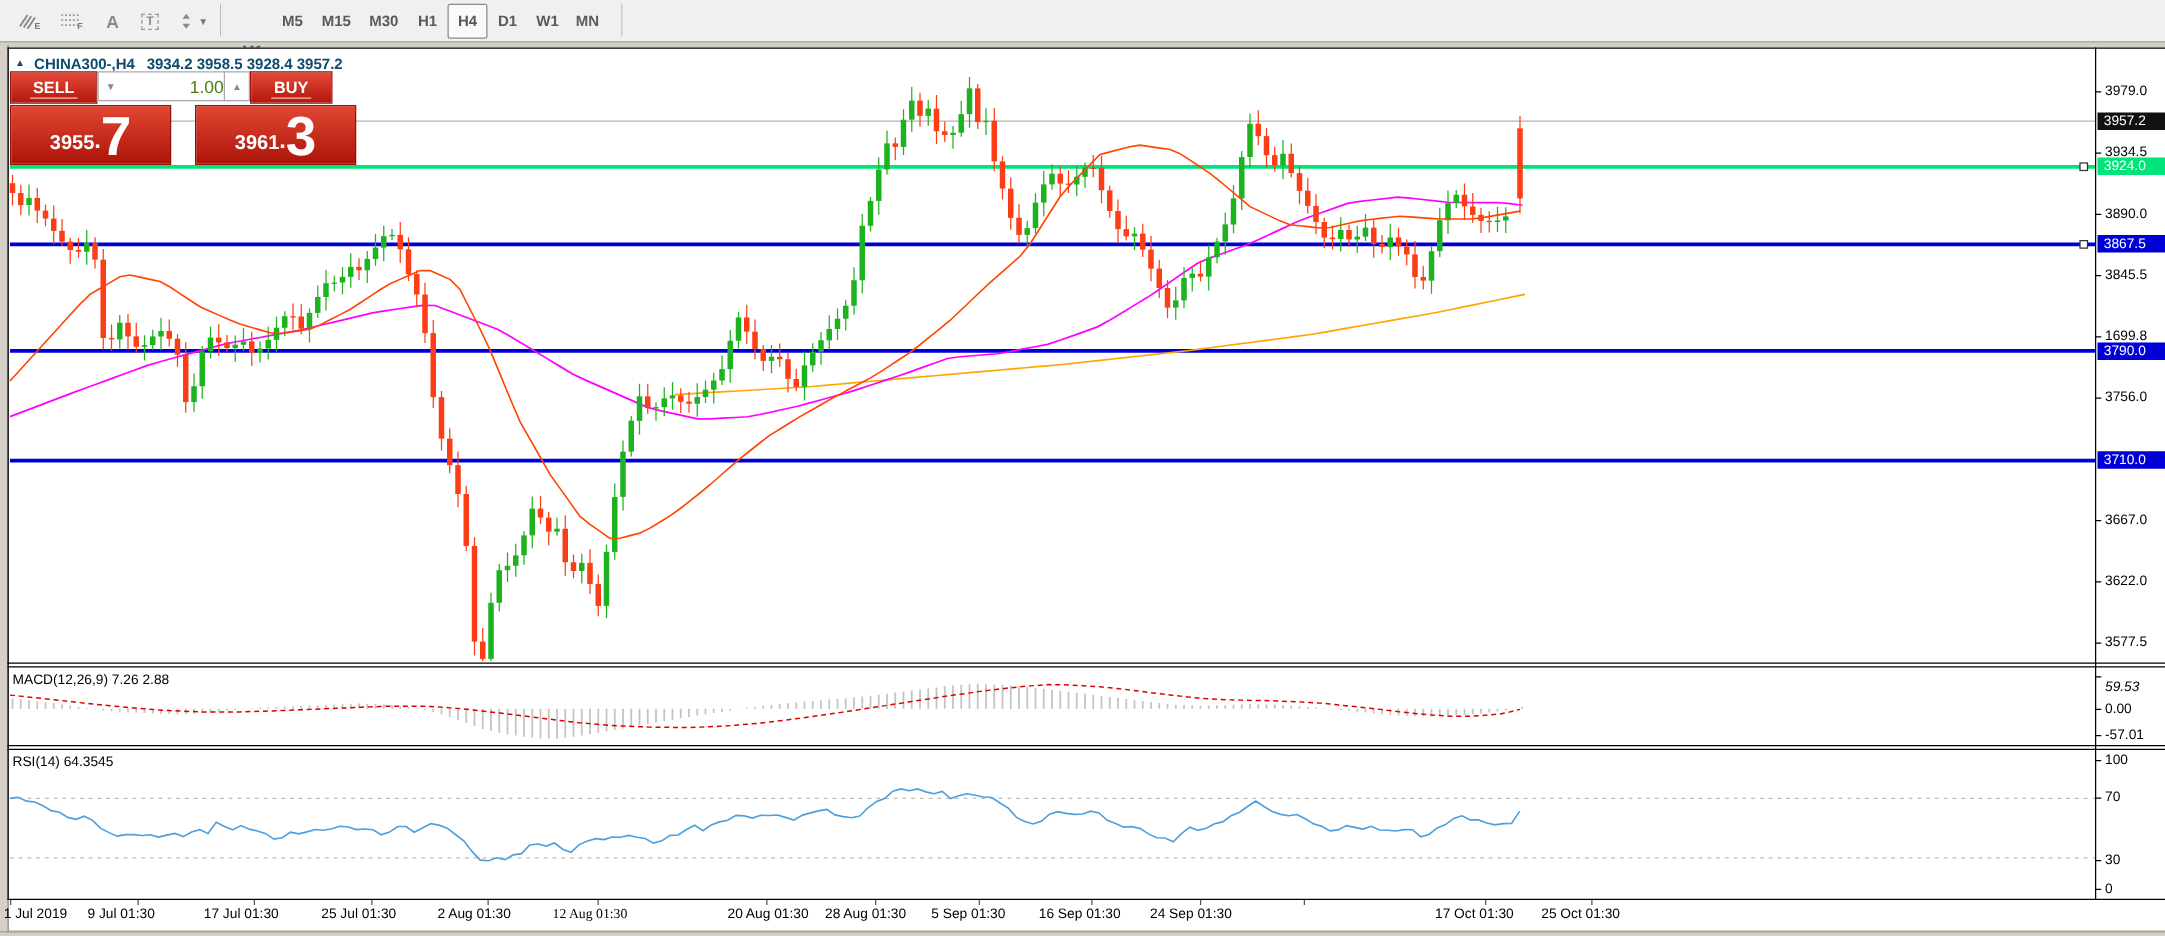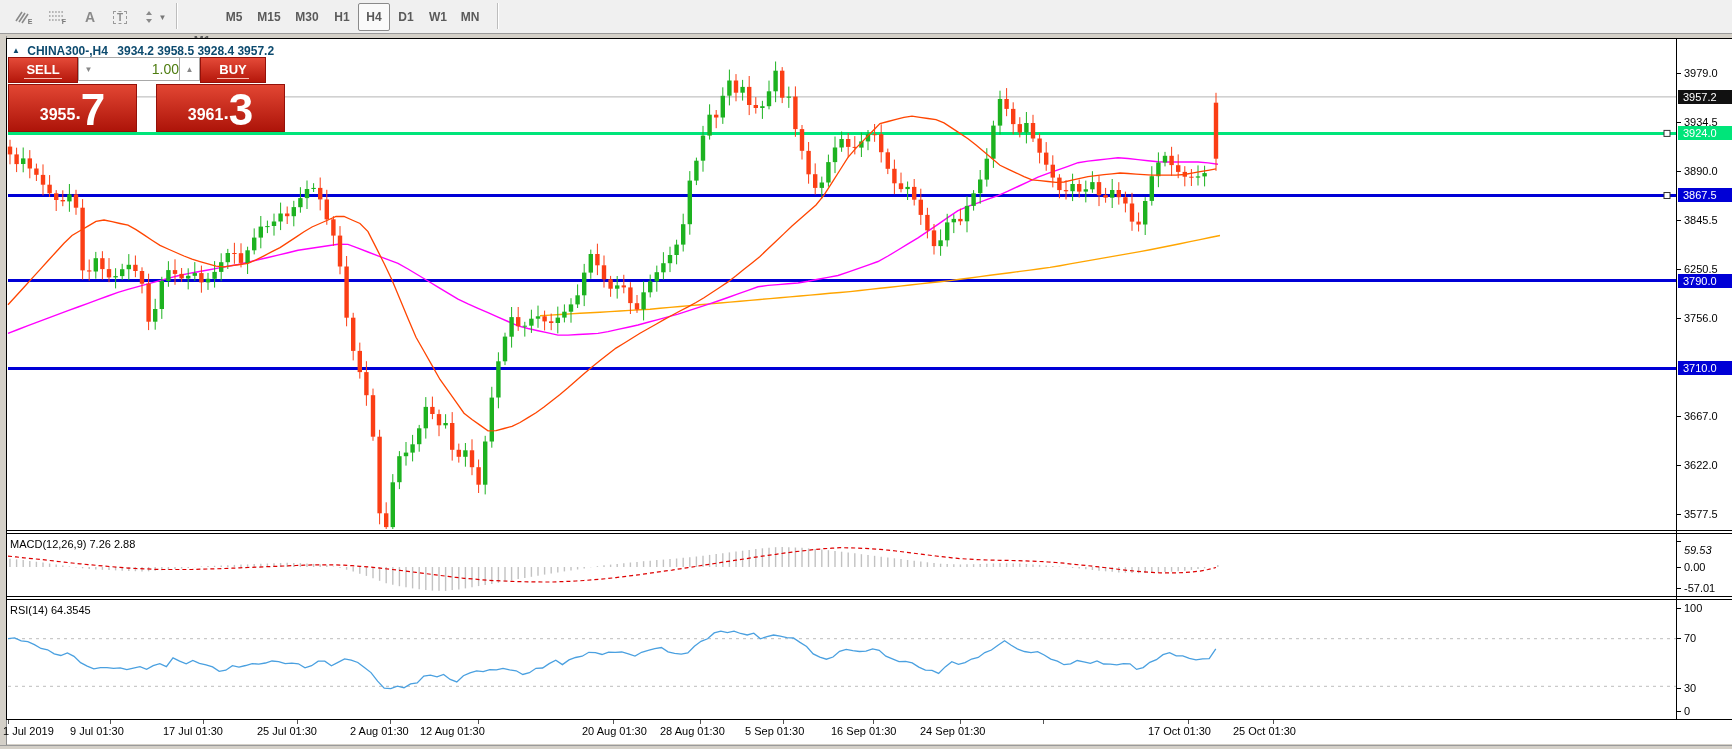--- a/index.html
+++ b/index.html
@@ -729,21 +729,21 @@
 <div id="priceaxis">
     <div class="axtick" style="top: 73px;"></div>
     <div class="axlabel" style="top: 67px;">3979.0</div>
     <div class="axtick" style="top: 122px;"></div>
     <div class="axlabel" style="top: 116px;">3934.5</div>
     <div class="axtick" style="top: 171px;"></div>
     <div class="axlabel" style="top: 165px;">3890.0</div>
     <div class="axtick" style="top: 220px;"></div>
     <div class="axlabel" style="top: 214px;">3845.5</div>
     <div class="axtick" style="top: 269px;"></div>
-    <div class="axlabel" style="top: 263px;">6250.5</div>
+    <div class="axlabel" style="top: 263px;">1699.8</div>
     <div class="axtick" style="top: 318px;"></div>
     <div class="axlabel" style="top: 312px;">3756.0</div>
     <div class="axtick" style="top: 416px;"></div>
     <div class="axlabel" style="top: 410px;">3667.0</div>
     <div class="axtick" style="top: 465px;"></div>
     <div class="axlabel" style="top: 459px;">3622.0</div>
     <div class="axtick" style="top: 514px;"></div>
     <div class="axlabel" style="top: 508px;">3577.5</div>
     <div class="badge" style="top: 90px; background: rgb(17, 17, 17);">3957.2</div>
     <div class="badge" style="top: 126px; background: rgb(0, 229, 122);">3924.0</div>
@@ -770,21 +770,21 @@
     <div class="datelabel" style="left: 3px;">1 Jul 2019</div>
     <div class="datetick" style="left: 110px;"></div>
     <div class="datelabel" style="left: 70px;">9 Jul 01:30</div>
     <div class="datetick" style="left: 203px;"></div>
     <div class="datelabel" style="left: 163px;">17 Jul 01:30</div>
     <div class="datetick" style="left: 297px;"></div>
     <div class="datelabel" style="left: 257px;">25 Jul 01:30</div>
     <div class="datetick" style="left: 390px;"></div>
     <div class="datelabel" style="left: 350px;">2 Aug 01:30</div>
     <div class="datetick" style="left: 478px;"></div>
-    <div class="datelabel" style="left: 420px;">12 Aug 01:30</div>
+    <div class="datelabel" style="left: 442px; font-family: Liberation Serif, serif;">12 Aug 01:30</div>
     <div class="datetick" style="left: 613px;"></div>
     <div class="datelabel" style="left: 582px; text-align: center;">20 Aug 01:30</div>
     <div class="datetick" style="left: 700px;"></div>
     <div class="datelabel" style="left: 660px;">28 Aug 01:30</div>
     <div class="datetick" style="left: 783px;"></div>
     <div class="datelabel" style="left: 745px;">5 Sep 01:30</div>
     <div class="datetick" style="left: 873px;"></div>
     <div class="datelabel" style="left: 831px; text-align: right;">16 Sep 01:30</div>
     <div class="datetick" style="left: 960px;"></div>
     <div class="datelabel" style="left: 920px;">24 Sep 01:30</div>

